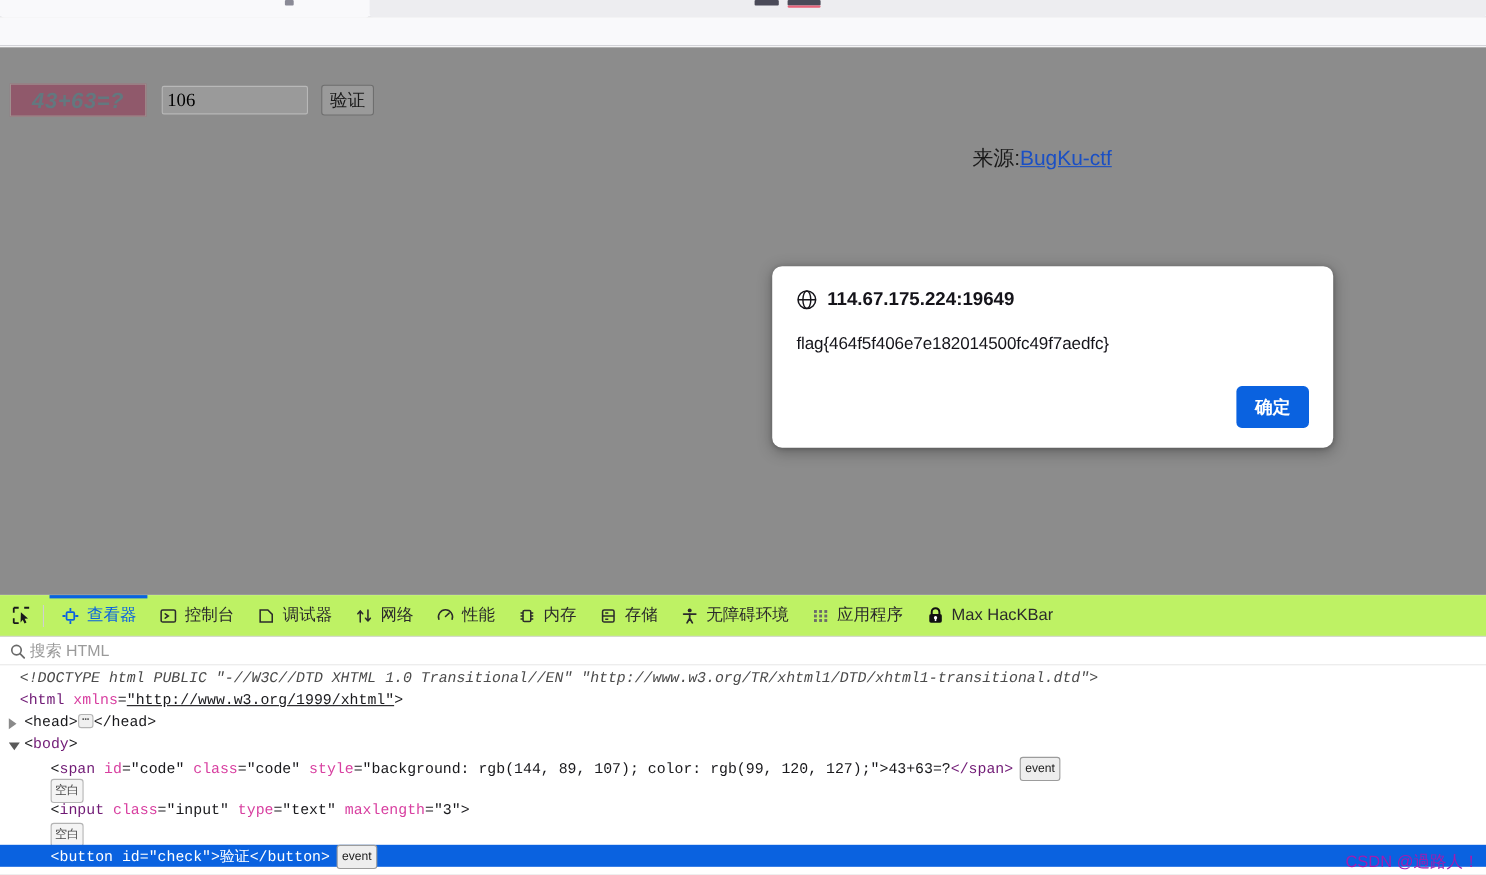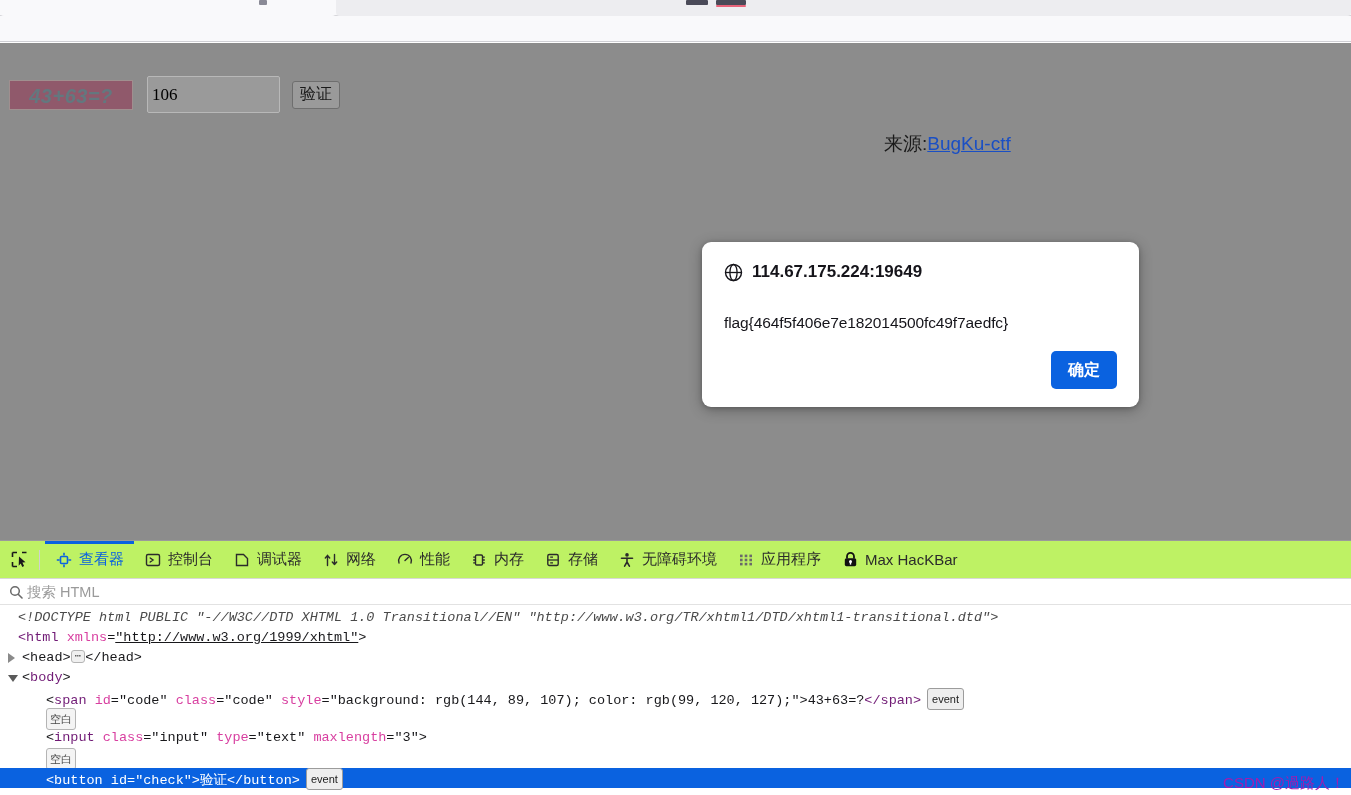--- a/index.html
+++ b/index.html
@@ -87,21 +87,21 @@
     text-align: center;
     font-style: italic;
     font-weight: bold;
     font-size: 20px;
     letter-spacing: 0.5px;
     border: 1px solid #a08f8f;
     user-select: none;
   }
   .answer-input {
     width: 133px;
-    height: 37px;
+    height: 26px;
     margin-left: 14px;
     padding: 1px 4px;
     font-size: 17px;
     font-family: "Liberation Serif", serif;
     color: #000;
     background: #9a9a9a;
     border: 1px solid #b8b8b8;
     border-radius: 2px;
     outline: none;
   }
@@ -128,38 +128,38 @@
   }
   .source-line a {
     color: #1a4fc4;
     text-decoration: underline;
   }
 
   
   .modal {
     position: absolute;
     left: 702px; top: 199px;
-    width: 437px;
+    width: 510px;
     height: 165px;
     background: #ffffff;
     border-radius: 9px;
     box-shadow: 0 3px 14px rgba(0,0,0,0.30), 0 1px 4px rgba(0,0,0,0.18);
     padding: 20px 22px 16px 22px;
   }
   .modal-header {
     display: flex;
     align-items: center;
     gap: 9px;
     font-size: 17px;
     font-weight: bold;
     color: #15141a;
   }
   .globe-icon { flex: 0 0 auto; display: block; }
   .modal-message {
-    margin-top: 32px;
+    margin-top: 22px;
     font-size: 15.5px;
     color: #15141a;
     letter-spacing: -0.1px;
   }
   .modal-footer {
     position: absolute;
     right: 22px;
     bottom: 18px;
   }
   .ok-btn {

